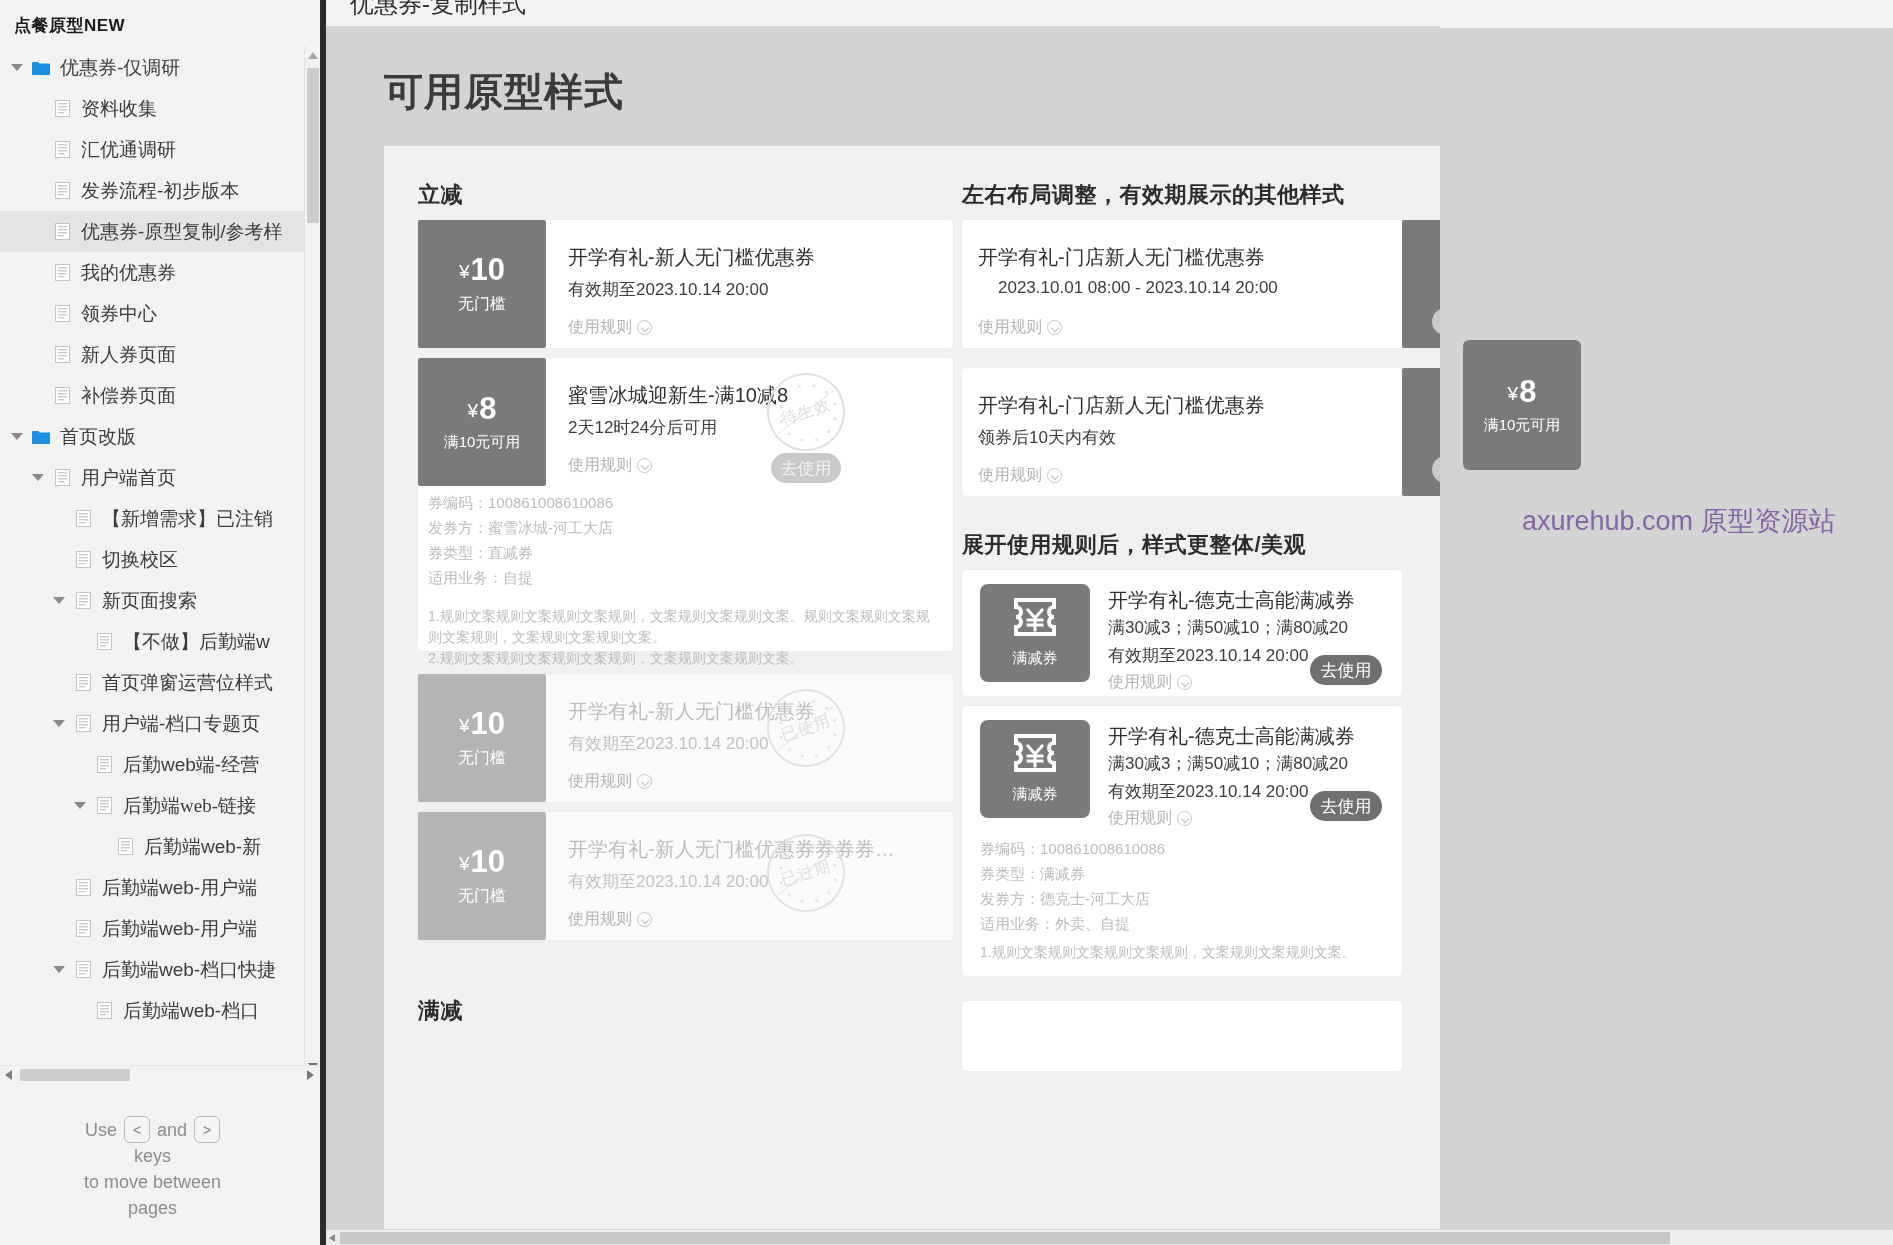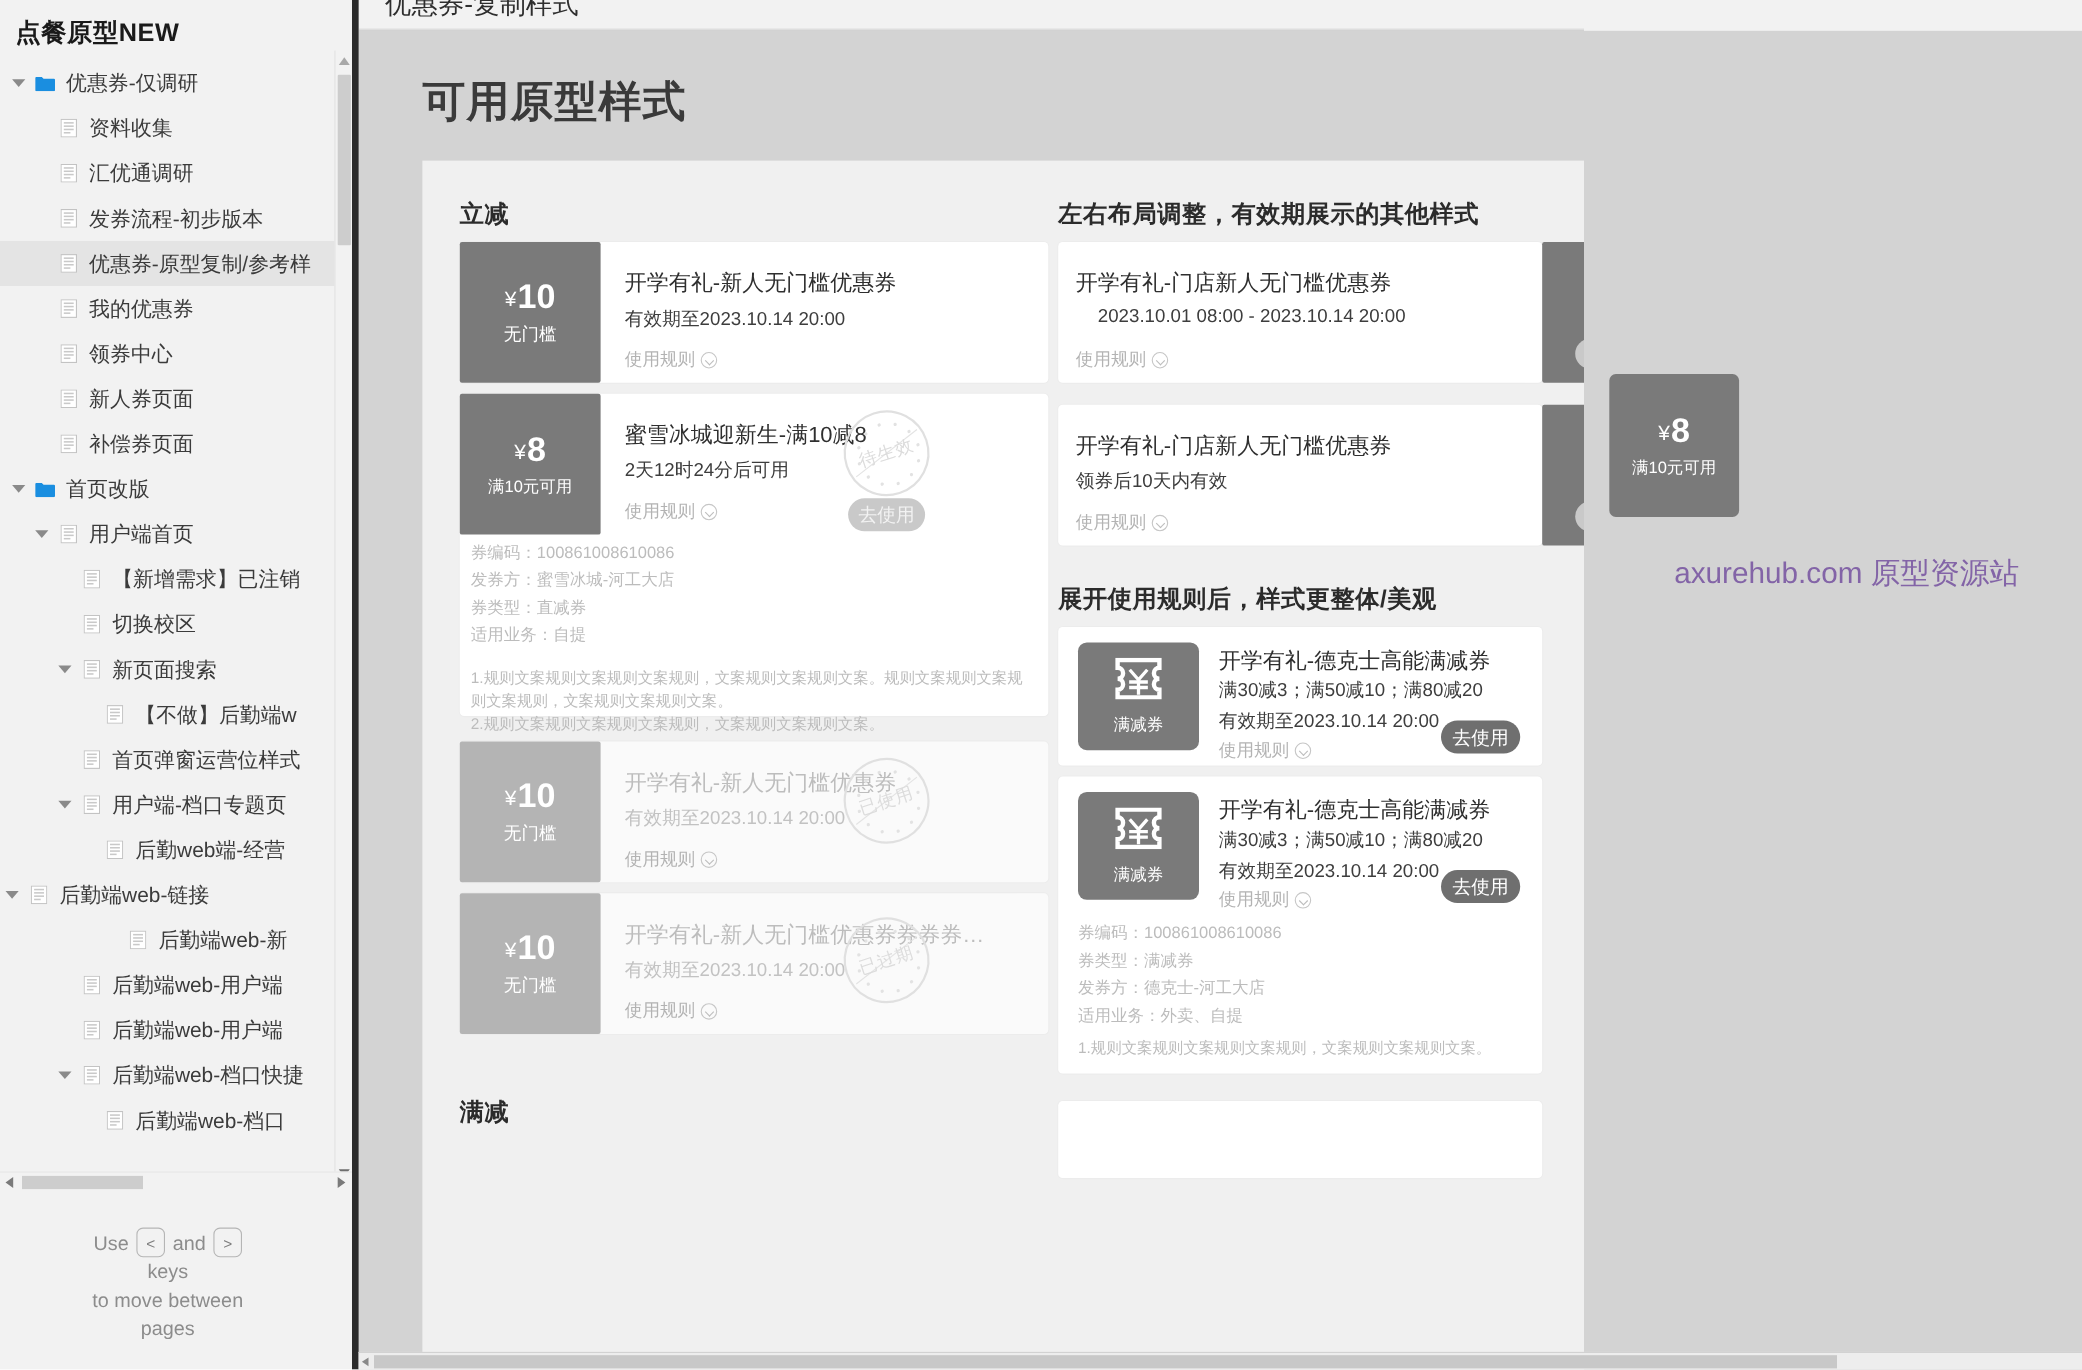--- a/index.html
+++ b/index.html
@@ -9,21 +9,21 @@
     background: #ffffff;
   }
   #app { position: relative; width: 1893px; height: 1245px; }
 
   
   #sidebar {
     position: absolute; left: 0; top: 0; width: 320px; height: 1245px;
     background: #f2f2f2; overflow: hidden;
   }
   #sidebar-title {
-    font-size: 23px; font-weight: bold; color: #1a1a1a;
+    font-size: 17px; font-weight: bold; color: #1a1a1a;
     padding: 14px 0 10px 14px; letter-spacing: .5px;
   }
   #tree { position: relative; }
   .tree-row {
     display: flex; align-items: center; height: 41px;
     font-size: 19px; color: #3b3b3b; white-space: nowrap;
     padding-right: 8px; cursor: default;
   }
   .tree-row.selected { background: #e4e4e4; }
   .tw {
@@ -464,21 +464,21 @@
             <svg width="15" height="17" viewBox="0 0 15 17">
               <rect x="0.5" y="0.5" width="14" height="16" fill="#fff" stroke="#c3c3c3"></rect>
               <rect x="3" y="3" width="9" height="1.4" fill="#c9c9c9"></rect>
               <rect x="3" y="6" width="9" height="1.4" fill="#c9c9c9"></rect>
               <rect x="3" y="9" width="9" height="1.4" fill="#c9c9c9"></rect>
               <rect x="3" y="12" width="6" height="1.4" fill="#c9c9c9"></rect>
             </svg>
           </span>
           <span class="tree-label">后勤web端-经营</span>
         </div>
-        <div class="tree-row" style="">
+        <div class="tree-row" style="padding-left: 69px; font-family: Liberation Serif, serif;">
           <span class="tw">
             <span class="caret"></span>
           </span>
           <span class="ic page-ic">
             <svg width="15" height="17" viewBox="0 0 15 17">
               <rect x="0.5" y="0.5" width="14" height="16" fill="#fff" stroke="#c3c3c3"></rect>
               <rect x="3" y="3" width="9" height="1.4" fill="#c9c9c9"></rect>
               <rect x="3" y="6" width="9" height="1.4" fill="#c9c9c9"></rect>
               <rect x="3" y="9" width="9" height="1.4" fill="#c9c9c9"></rect>
               <rect x="3" y="12" width="6" height="1.4" fill="#c9c9c9"></rect>

